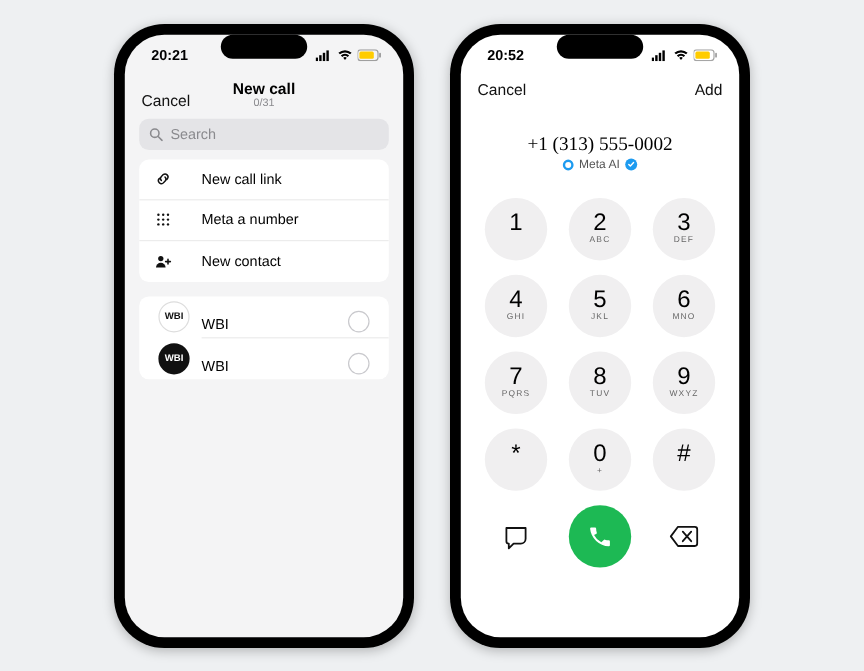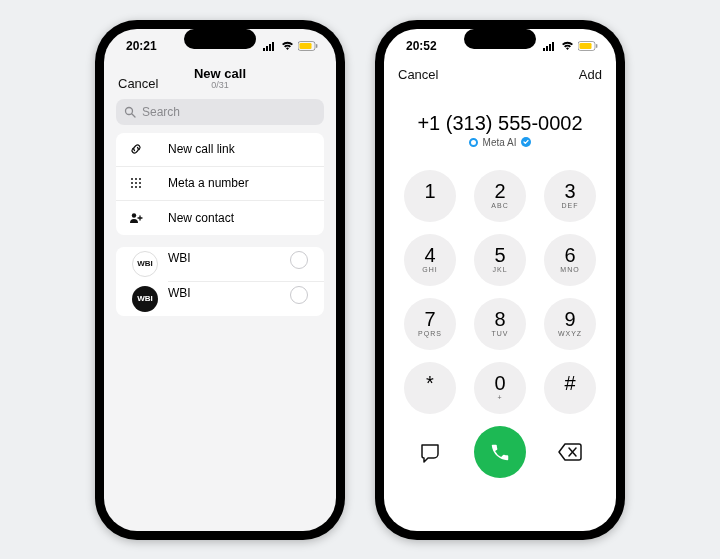--- a/index.html
+++ b/index.html
@@ -99,43 +99,44 @@
   }
   .row:last-child { border-bottom:none; }
   .row .icon { width:16px; display:flex; justify-content:center; color:#111;}
   .section-hdr {
     font-size:11px;
     color:#6e6e73;
     padding: 6px 18px 4px;
   }
   .contact-row {
     display:flex;
-    align-items:flex-start;
+    align-items:flex-end;
     padding:4px 16px;
     gap:10px;
   }
   .avatar {
     width:26px;height:26px;border-radius:50%;
     display:flex;align-items:center;justify-content:center;
     font-size:8px;font-weight:700;
     color:#fff;background:#111;
   }
   .avatar.light { background:#fff;color:#111;border:1px solid #ddd;}
   .contact-row .name { flex:1; font-size:12px; font-weight:500;}
   .radio {
     width:18px;height:18px;border:1.5px solid #c9c9cd;border-radius:50%;
   }
   .divider { height:1px; background:#ececec; margin-left:52px; }
 
   
   .number-disp {
     text-align:center;
-    font-size:20px;
+    font-size:16px;
     font-weight:400;
     padding-top:24px;
+    font-family:Liberation Serif, serif;
   }
   .meta-row {
     display:flex; align-items:center; justify-content:center;
     gap:5px; font-size:10px; color:#555; margin-top:2px;
   }
   .meta-ring {
     width:9px;height:9px;border-radius:50%;border:2px solid #1d9bf0;
   }
   .verified {
     width:10px;height:10px;border-radius:50%;

